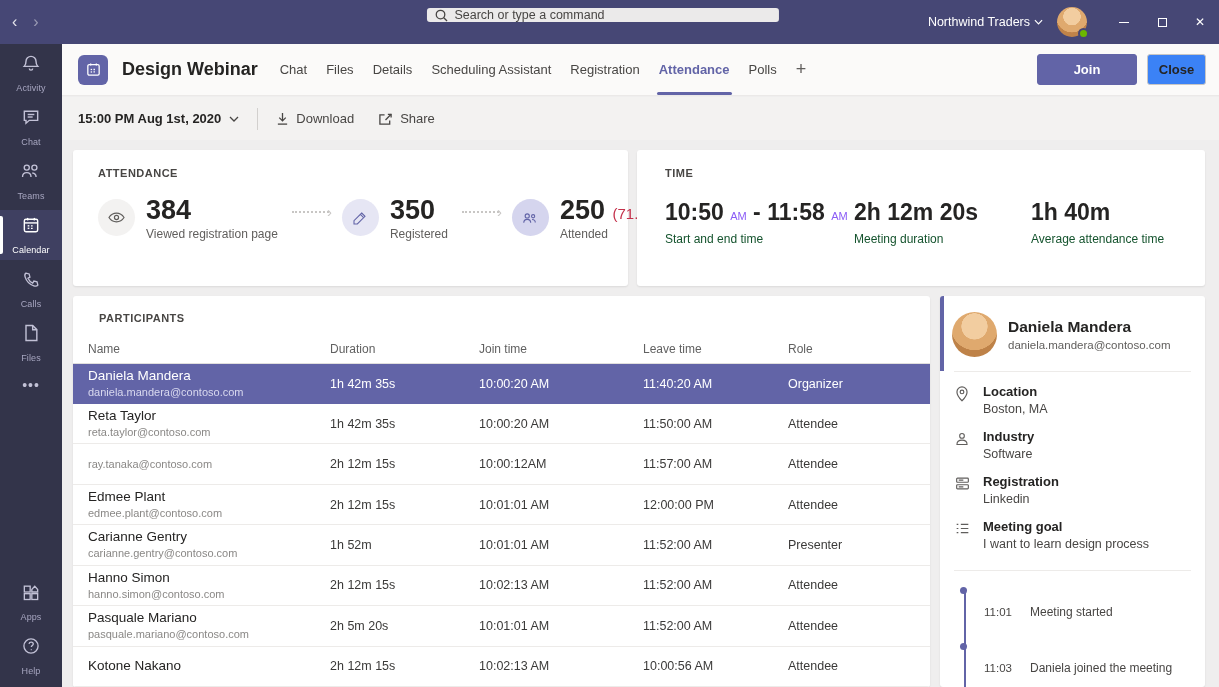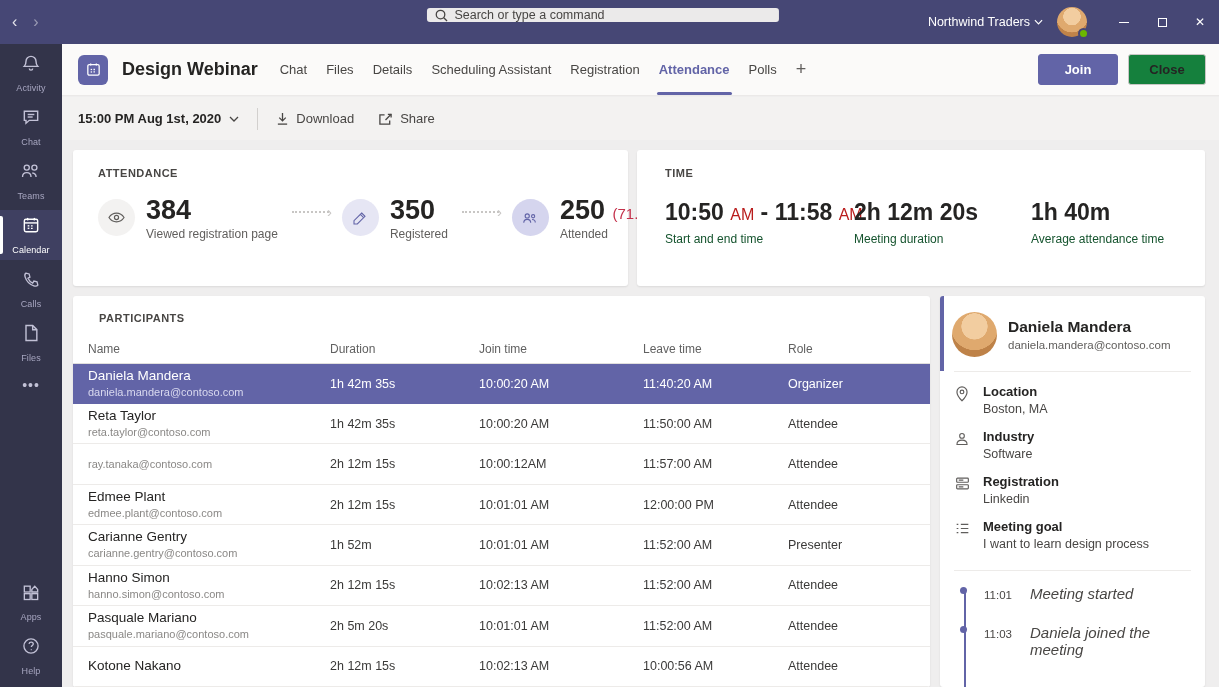--- a/index.html
+++ b/index.html
@@ -38,22 +38,22 @@
   .main-header { position:absolute; left:62px; top:44px; right:0; height:52px; background:#FBFAF9; border-bottom:1px solid #EBE9E8; display:flex; align-items:center; z-index:10; }
   .cal-badge { width:30px; height:30px; border-radius:6px; background:#6264A7; margin:0 14px 0 16px; display:flex; align-items:center; justify-content:center; }
   .page-title { font-size:18px; font-weight:bold; color:#252423; margin-right:22px; white-space:nowrap; }
   .tabs { display:flex; align-items:stretch; height:100%; }
   .tab { position:relative; display:flex; align-items:center; font-size:13px; color:#484644; margin-right:19px; cursor:pointer; white-space:nowrap; }
   .tab.active { color:#6264A7; font-weight:bold; }
   .tab.active::after { content:""; position:absolute; left:-2px; right:-2px; bottom:0; height:3px; background:#6264A7; border-radius:2px; }
   .tab-plus { color:#605E5C; font-size:18px; display:flex; align-items:center; cursor:pointer; }
   .hdr-actions { margin-left:auto; display:flex; align-items:center; gap:10px; padding-right:13px; }
   .btn { height:31px; border-radius:3px; font-size:13px; font-weight:bold; font-family:inherit; cursor:pointer; }
-  .btn-join { background:#6264A7; color:#fff; border:1px solid #6264A7; width:80px; }
-  .btn-close { background:#15803d; color:#252423; border:1px solid #C8C6C4; width:78px; }
+  .btn-join { background:#6264A7; color:#fff; border:1px solid #6264A7; width:100px; }
+  .btn-close { background:#3b82f6; color:#252423; border:1px solid #C8C6C4; width:59px; }
 
   
   .toolbar { position:absolute; left:62px; top:97px; right:0; height:43px; background:#F3F2F1; display:flex; align-items:center; z-index:9; }
   .date-picker { display:flex; align-items:center; gap:8px; font-size:13px; font-weight:bold; color:#252423; margin-left:16px; cursor:pointer; }
   .tool-sep { width:1px; height:22px; background:#D2D0CE; margin:0 18px; }
   .tool-btn { display:flex; align-items:center; gap:7px; font-size:13px; color:#484644; margin-right:24px; cursor:pointer; }
 
   
   .content { position:absolute; left:62px; top:140px; right:0; bottom:0; background:#EFEEEE; }
   .card { position:absolute; background:#FFFFFF; border-radius:3px; box-shadow:0 1px 2px rgba(0,0,0,.09); }
@@ -72,21 +72,21 @@
   .f-label { font-size:12px; color:#605E5C; margin-top:3px; white-space:nowrap; }
   .f-arrow { flex:1; display:flex; align-items:center; margin:-14px 10px 0 14px; min-width:40px; }
   .f-arrow .dots { flex:1; border-top:2px dotted #C8C6C4; }
   .f-arrow .head { color:#C8C6C4; font-size:15px; margin-left:-2px; line-height:0; }
 
   
   .card-time { left:575px; top:10px; width:568px; height:136px; padding:17px 0 0 28px; }
   .time-cols { display:flex; margin-top:20px; }
   .t-col1 { width:189px; } .t-col2 { width:177px; }
   .t-big { font-size:23px; font-weight:bold; color:#252423; white-space:nowrap; }
-  .t-suffix { font-size:16px; font-weight:normal; color:#b91c1c; }
+  .t-suffix { font-size:11px; font-weight:normal; color:#8b5cf6; }
   .t-caption { font-size:12px; color:#14532d; margin-top:6px; white-space:nowrap; }
 
   
   .card-participants { left:11px; top:156px; width:857px; bottom:0; overflow:hidden; display:flex; flex-direction:column; }
   .card-participants .card-title { padding:16px 0 12px 26px; }
   .pgrid { display:grid; grid-template-columns:242px 149px 164px 145px 1fr; align-items:center; padding-left:15px; }
   .phead { height:30px; border-bottom:1px solid #E1DFDD; }
   .phead .col { font-size:12px; color:#616161; }
   .prow { height:44px; border-bottom:1px solid #EDEBE9; background:#FFFFFF; cursor:pointer; }
   .prow .cell { font-size:12.5px; color:#3B3A39; }
@@ -106,21 +106,21 @@
   .p-details { padding:12px 14px 6px 14px; }
   .p-item { display:flex; margin-bottom:13px; }
   .p-icon { width:16px; flex:0 0 auto; margin:2px 13px 0 0; display:flex; justify-content:center; }
   .p-label { font-size:13px; font-weight:bold; color:#252423; }
   .p-value { font-size:12.5px; color:#484644; margin-top:3px; }
   .p-timeline { position:relative; margin:14px 14px 0 22px; padding-left:22px; }
   .p-timeline::before { content:""; position:absolute; left:2px; top:8px; height:200px; width:2px; background:#6264A7; }
   .tl-entry { position:relative; display:flex; align-items:baseline; margin-bottom:22px; }
   .tl-entry::before { content:""; position:absolute; left:-24px; top:2px; width:7px; height:7px; border-radius:50%; background:#6264A7; }
   .tl-time { font-size:11.5px; color:#484644; width:36px; flex:0 0 auto; }
-  .tl-text { font-size:15px; font-style:italic; color:#484644; margin-left:10px; }
+  .tl-text { font-size:12px; color:#484644; margin-left:10px;margin-top:20px; }
 </style>
 </head>
 <body>
 
 <div class="titlebar">
   <div class="nav-arrows">
     <span class="nav-arrow">‹</span>
     <span class="nav-arrow fwd">›</span>
   </div>
   <div class="search-box">

